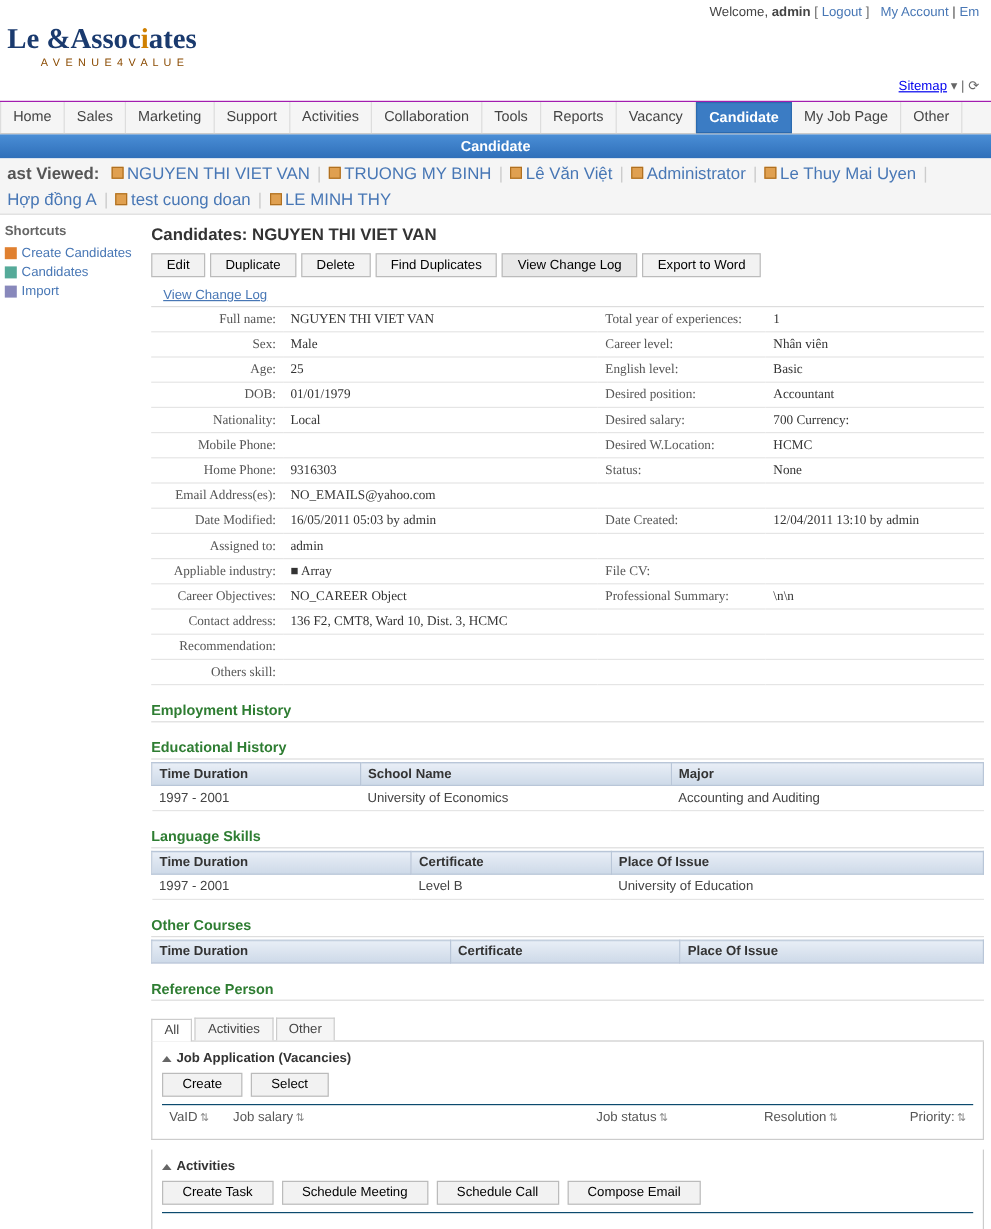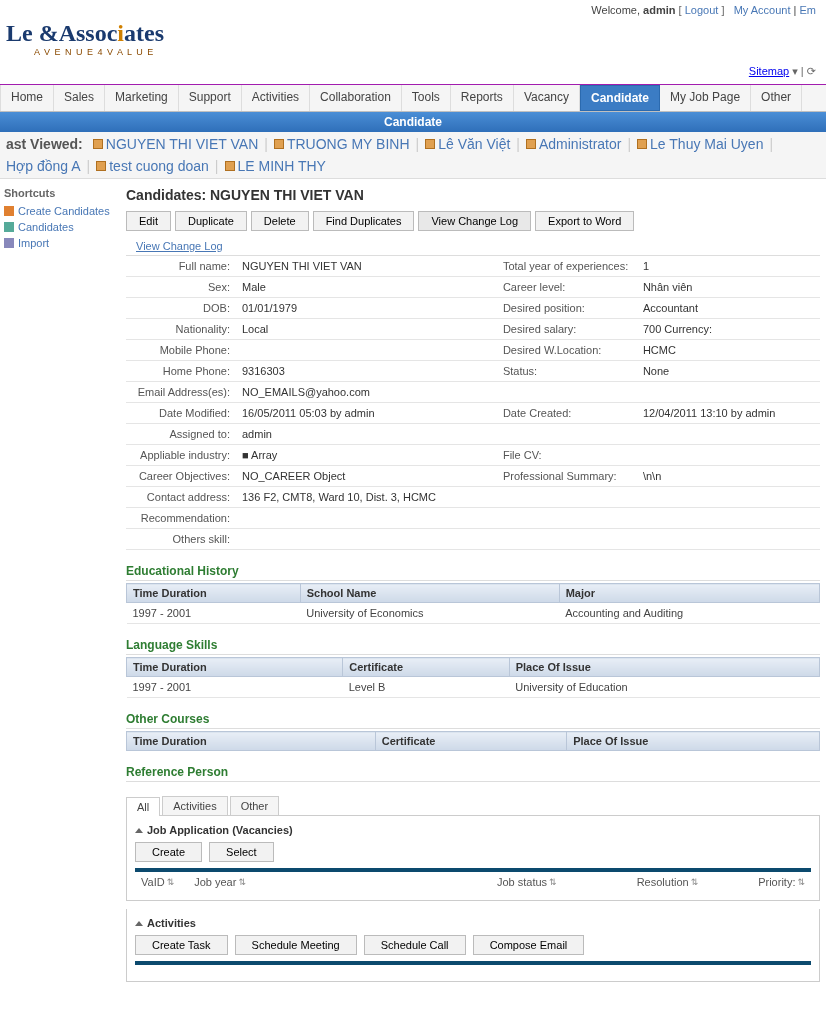--- a/index.html
+++ b/index.html
@@ -29,38 +29,38 @@
 .sc-icon { width:10px; height:10px; display:inline-block; }
 .sc-icon.create { background:#e08030;}
 .sc-icon.cand { background:#5a9;}
 .sc-icon.import { background:#88b;}
 .content { flex: 1; padding: 8px 6px; }
 h2.page-title { font-size: 14px; color: #333; font-weight: bold; margin-bottom: 8px; }
 .action-bar { display: flex; gap: 0; margin-bottom: 6px; }
 .action-bar button { background: #f2f2f2; border: 1px solid #bbb; padding: 3px 12px; margin-right: 4px; font-size: 11px; cursor: pointer; }
 .action-bar button.highlight { background: #e8e8e8; }
 .vcl-link { padding: 3px 10px; color: #4877b5; text-decoration: underline; font-size: 11px; border-bottom:1px solid #ddd; margin-bottom:0; }
-.detail-table { width: 100%; border-collapse: collapse; font-size: 11px; }
+.detail-table { width: 100%; border-collapse: collapse; font-size: 11px; font-family: Liberation Serif, serif; }
 .detail-table tr { border-bottom: 1px solid #e5e5e5; }
 .detail-table td { padding: 4px 6px; vertical-align: top; }
 .detail-table td.lbl { text-align: right; color: #555; width: 110px; }
 .detail-table td.val { color: #333; }
 .detail-table td.lbl2 { text-align: left; color: #555; width: 140px; }
 .section-head { color: #2e7d32; font-weight: bold; font-size: 12px; margin-top: 14px; margin-bottom: 2px; border-bottom:1px solid #ddd; padding-bottom:2px;}
 .grid { width: 100%; border-collapse: collapse; font-size: 11px; }
 .grid th { background: linear-gradient(#e8eef6,#cdd9e8); border:1px solid #b9c6d8; padding: 3px 6px; text-align: left; color:#333; font-weight:bold; font-size:11px;}
 .grid td { border-bottom: 1px solid #e5e5e5; padding: 4px 6px; }
 .tabs-row { margin-top: 14px; display:flex; border-bottom:1px solid #ccc;}
 .tabs-row .mini-tab { border:1px solid #ccc; border-bottom:none; padding:3px 10px; margin-right:2px; background:#f5f5f5; font-size:11px; cursor:pointer;}
 .tabs-row .mini-tab.active { background:#fff; position:relative; top:1px;}
 .panel { border:1px solid #ccc; border-top:none; padding:8px; margin-bottom:8px;}
 .panel-title { font-size:11px; color:#333; font-weight:bold; margin-bottom:6px; display:flex; align-items:center; gap:4px;}
 .panel-title::before { content:""; width:0; height:0; border-left:4px solid transparent; border-right:4px solid transparent; border-bottom:5px solid #666; display:inline-block;}
 .panel .btn-row button { background: #f2f2f2; border: 1px solid #bbb; padding: 3px 16px; margin-right: 4px; font-size: 11px; cursor: pointer; }
-.col-head-row { display:flex; gap:20px; padding:4px 6px; font-size:11px; color:#555; border-top:4px solid #0c4a6e; margin-top:6px;}
+.col-head-row { display:flex; gap:20px; padding:4px 6px; font-size:11px; color:#555; border-top:1px solid #0c4a6e; margin-top:6px;}
 .col-head-row span { display:flex; align-items:center; gap:2px;}
 .sort::after { content:" ⇅"; font-size:9px; color:#888;}
 .flex-spacer{flex:1;}
 </style>
 </head>
 <body>
 
 <div class="top-bar">
   <span>Welcome, </span><b>admin</b>
   <span class="bracket"> [ </span><a href="#">Logout</a><span class="bracket"> ]</span>
@@ -171,20 +171,26 @@
             <td class="lbl2">Total year of experiences:</td>
             <td class="val">1</td>
           </tr>
           <tr>
             <td class="lbl">Sex:</td>
             <td class="val">Male</td>
             <td class="lbl2">Career level:</td>
             <td class="val">Nhân viên</td>
           </tr>
           <tr>
+            <td class="lbl">Age:</td>
+            <td class="val">25</td>
+            <td class="lbl2">English level:</td>
+            <td class="val">Basic</td>
+          </tr>
+          <tr>
             <td class="lbl">DOB:</td>
             <td class="val">01/01/1979</td>
             <td class="lbl2">Desired position:</td>
             <td class="val">Accountant</td>
           </tr>
           <tr>
             <td class="lbl">Nationality:</td>
             <td class="val">Local</td>
             <td class="lbl2">Desired salary:</td>
             <td class="val">700  Currency:</td>
@@ -245,20 +251,21 @@
           </tr>
           <tr>
             <td class="lbl">Others skill:</td>
             <td class="val"></td>
             <td class="lbl2"></td>
             <td class="val"></td>
           </tr>
         </tbody>
     </table>
 
+    <div class="section-head">Employment History</div>
 
     <div class="section-head">Educational History</div>
     <table class="grid">
       <tbody>
           <tr>
             <th>Time Duration</th>
             <th>School Name</th>
             <th>Major</th>
           </tr>
       <tr>
@@ -305,21 +312,21 @@
     </div>
 
     <div class="panel">
       <div class="panel-title">Job Application (Vacancies)</div>
       <div class="btn-row">
         <button>Create</button>
         <button>Select</button>
       </div>
       <div class="col-head-row">
         <span class="sort">VaID</span>
-        <span class="sort">Job year</span>
+        <span class="sort">Job salary</span>
         <span class="flex-spacer"></span>
         <span class="sort">Job status</span>
         <span class="sort" style="margin-left:60px">Resolution</span>
         <span class="sort" style="margin-left:40px">Priority:</span>
       </div>
     </div>
 
     <div class="panel">
       <div class="panel-title">Activities</div>
       <div class="btn-row">

